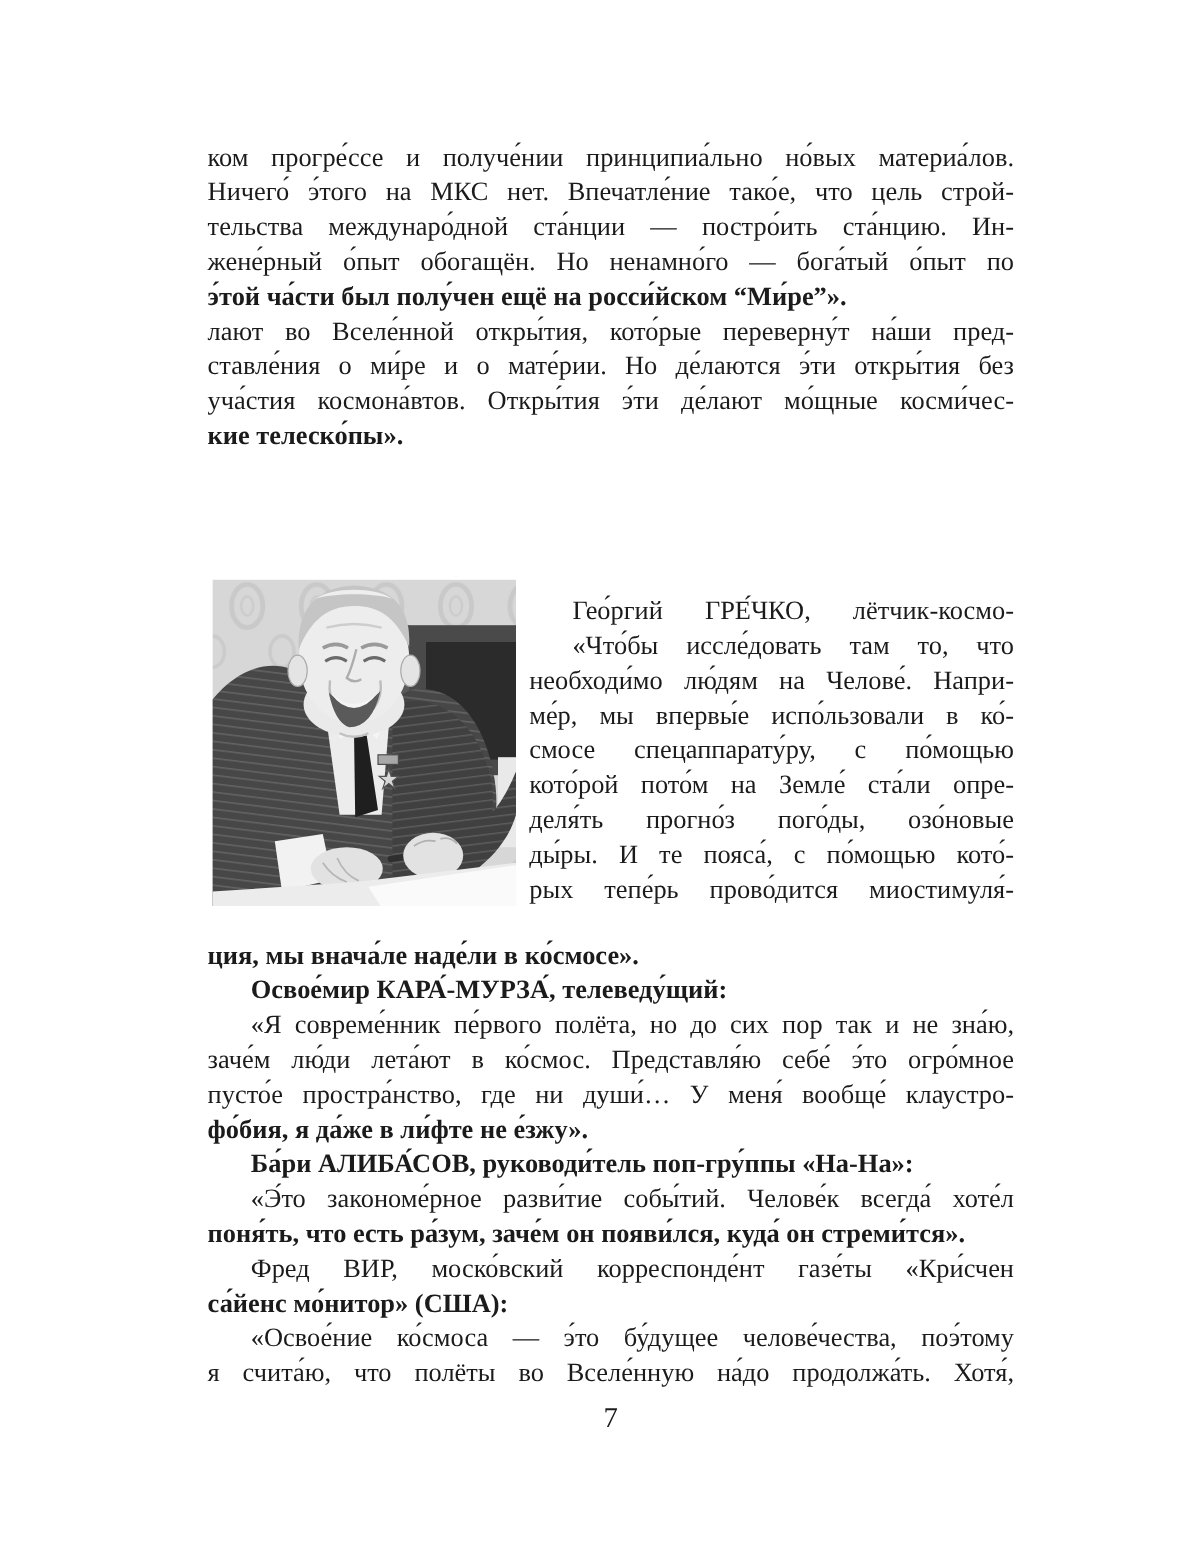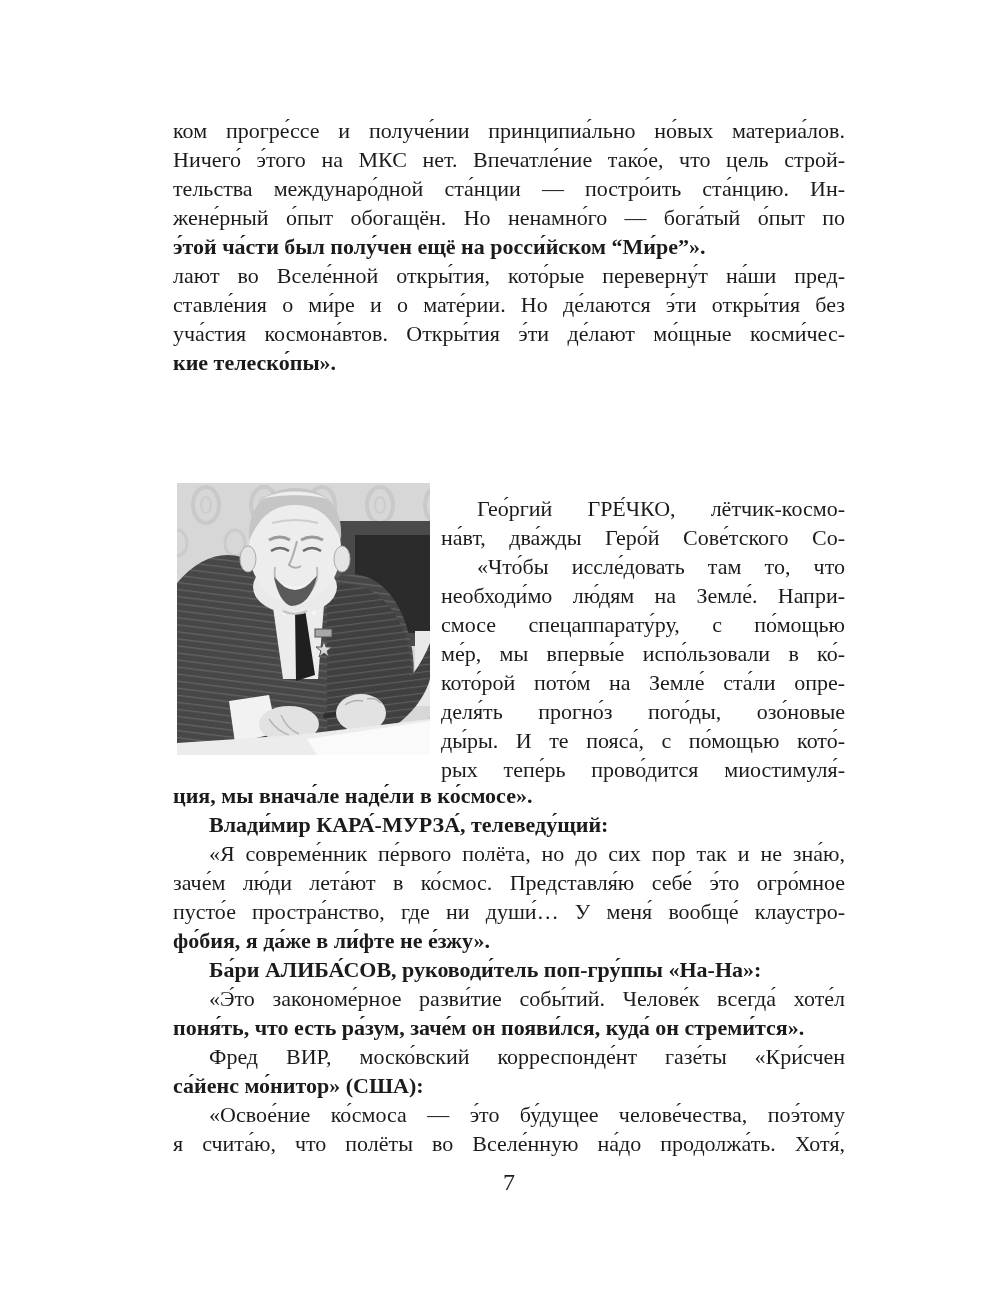--- a/index.html
+++ b/index.html
@@ -121,34 +121,33 @@
 
       <g>
         <path d="M0 260 L120 252 L253 236 L253 272 L0 272 Z" fill="#ececec"></path>
         <path d="M130 256 L253 238 L253 272 L140 272 Z" fill="#fafafa"></path>
       </g>
     </svg>
   </div>
 
   <div class="tblock" style="left:441px;top:450px;width:404px;margin-top:44px;">
       <div class="line indent">Гео́ргий ГРЕ́ЧКО, лётчик-космо-</div>
-      <div class="line">на́вт, два́жды Геро́й Сове́тского Со-</div>
       <div class="line indent">«Что́бы иссле́довать там то, что</div>
-      <div class="line">необходи́мо лю́дям на Земле́. Напри-</div>
+      <div class="line">необходи́мо лю́дям на Челове́. Напри-</div>
+      <div class="line">ме́р, мы впервы́е испо́льзовали в ко́-</div>
       <div class="line">смосе спецаппарату́ру, с по́мощью</div>
-      <div class="line">ме́р, мы впервы́е испо́льзовали в ко́-</div>
       <div class="line">кото́рой пото́м на Земле́ ста́ли опре-</div>
       <div class="line">деля́ть прогно́з пого́ды, озо́новые</div>
       <div class="line">ды́ры. И те пояса́, с по́мощью кото́-</div>
       <div class="line">рых тепе́рь прово́дится миостимуля́-</div>
     </div>
 
   <div class="tblock" style="left:173px;top:781px;width:672px;">
       <div class="line last">ция, мы внача́ле наде́ли в ко́смосе».</div>
-      <div class="line indent last">Влади́мир КАРА́-МУРЗА́, телеведу́щий:</div>
+      <div class="line indent last">Освое́мир КАРА́-МУРЗА́, телеведу́щий:</div>
       <div class="line indent">«Я совреме́нник пе́рвого полёта, но до сих пор так и не зна́ю,</div>
       <div class="line">заче́м лю́ди лета́ют в ко́смос. Представля́ю себе́ э́то огро́мное</div>
       <div class="line">пусто́е простра́нство, где ни души́… У меня́ вообще́ клаустро-</div>
       <div class="line last">фо́бия, я да́же в ли́фте не е́зжу».</div>
       <div class="line indent last">Ба́ри АЛИБА́СОВ, руководи́тель поп-гру́ппы «На-На»:</div>
       <div class="line indent">«Э́то закономе́рное разви́тие собы́тий. Челове́к всегда́ хоте́л</div>
       <div class="line last">поня́ть, что есть ра́зум, заче́м он появи́лся, куда́ он стреми́тся».</div>
       <div class="line indent">Фред ВИР, моско́вский корреспонде́нт газе́ты «Кри́счен</div>
       <div class="line last">са́йенс мо́нитор» (США):</div>
       <div class="line indent">«Освое́ние ко́смоса — э́то бу́дущее челове́чества, поэ́тому</div>

